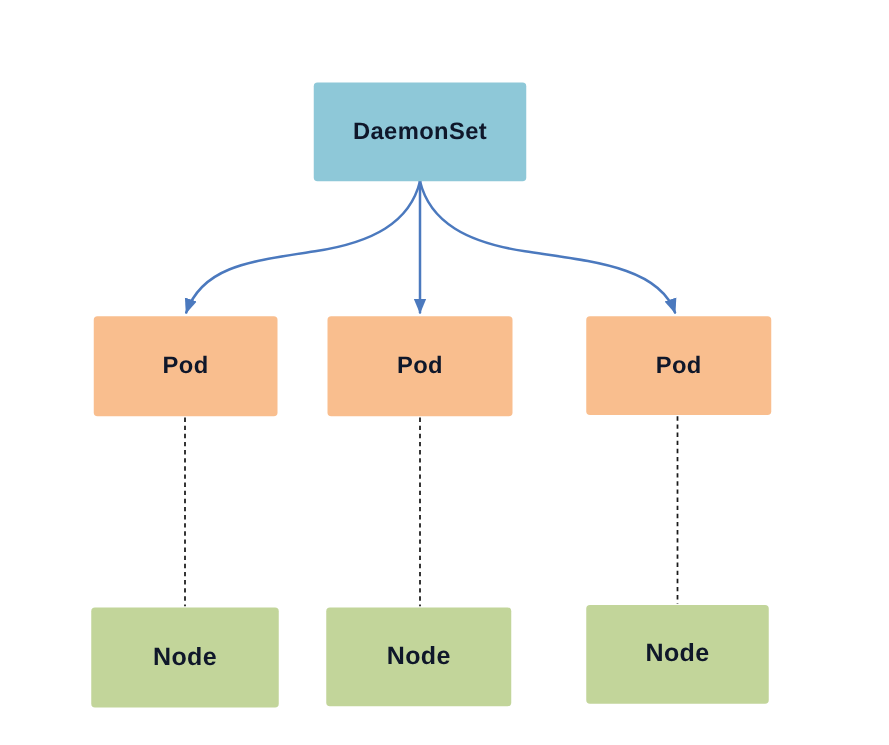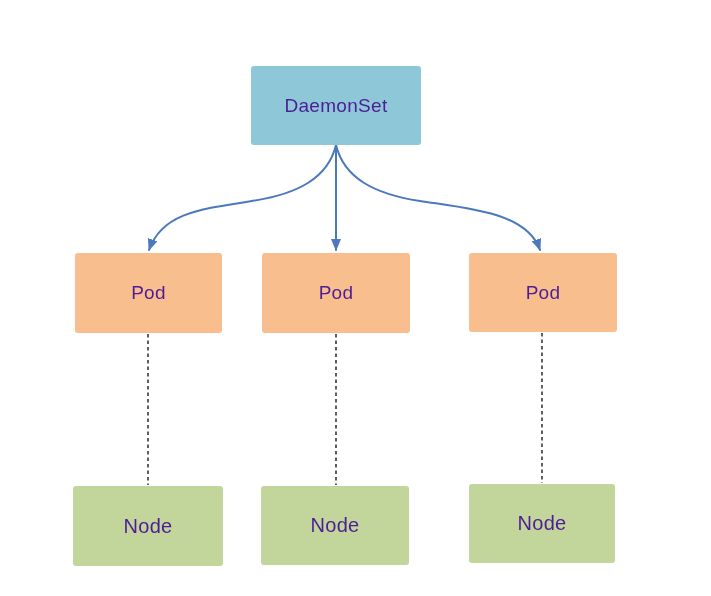--- a/index.html
+++ b/index.html
@@ -21,26 +21,27 @@
     top: 0;
     width: 711px;
     height: 596px;
     pointer-events: none;
   }
   .box {
     position: absolute;
     display: flex;
     align-items: center;
     justify-content: center;
-    color: #4c1d95;
+    color: #0f172a;
     border-radius: 3px;
     font-size: 19px;
     letter-spacing: 0.3px;
     text-align: center;
     box-sizing: border-box;
+    font-weight: bold;
   }
   .box-daemonset { left: 251px; top: 66px;  width: 170px; height: 79px; }
   .box-pod-1     { left: 75px;  top: 253px; width: 147px; height: 80px; }
   .box-pod-2     { left: 262px; top: 253px; width: 148px; height: 80px; }
   .box-pod-3     { left: 469px; top: 253px; width: 148px; height: 79px; }
   .box-node-1    { left: 73px;  top: 486px; width: 150px; height: 80px; font-size: 20px; }
   .box-node-2    { left: 261px; top: 486px; width: 148px; height: 79px; font-size: 20px; }
   .box-node-3    { left: 469px; top: 484px; width: 146px; height: 79px; font-size: 20px; }
   .connector {
     fill: none;

